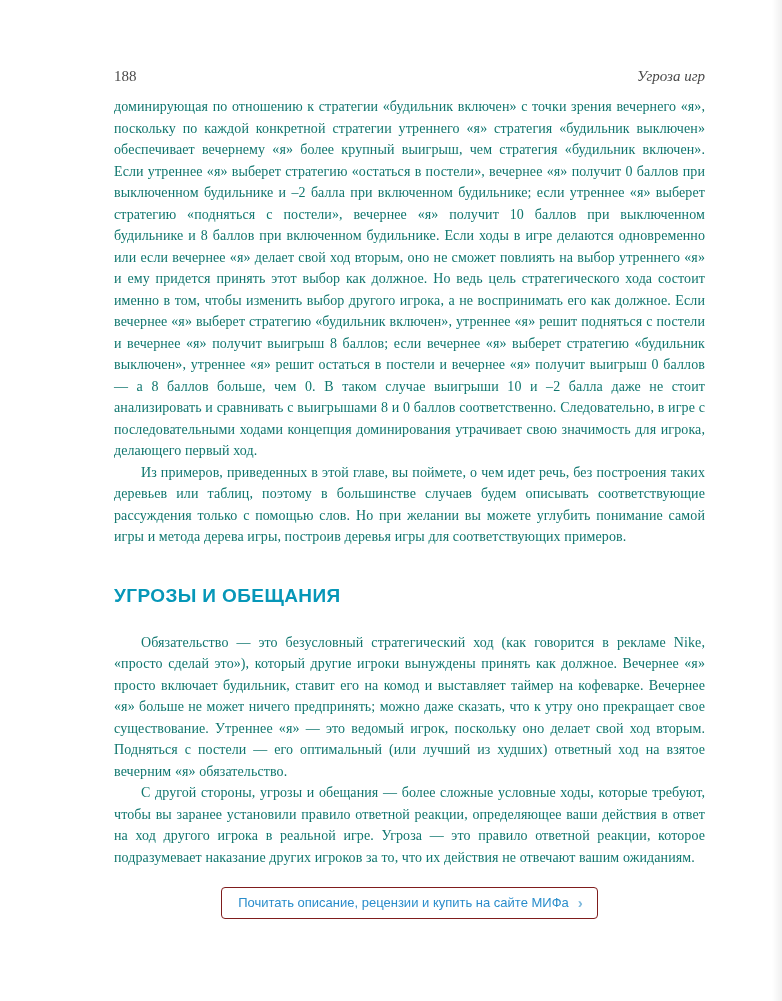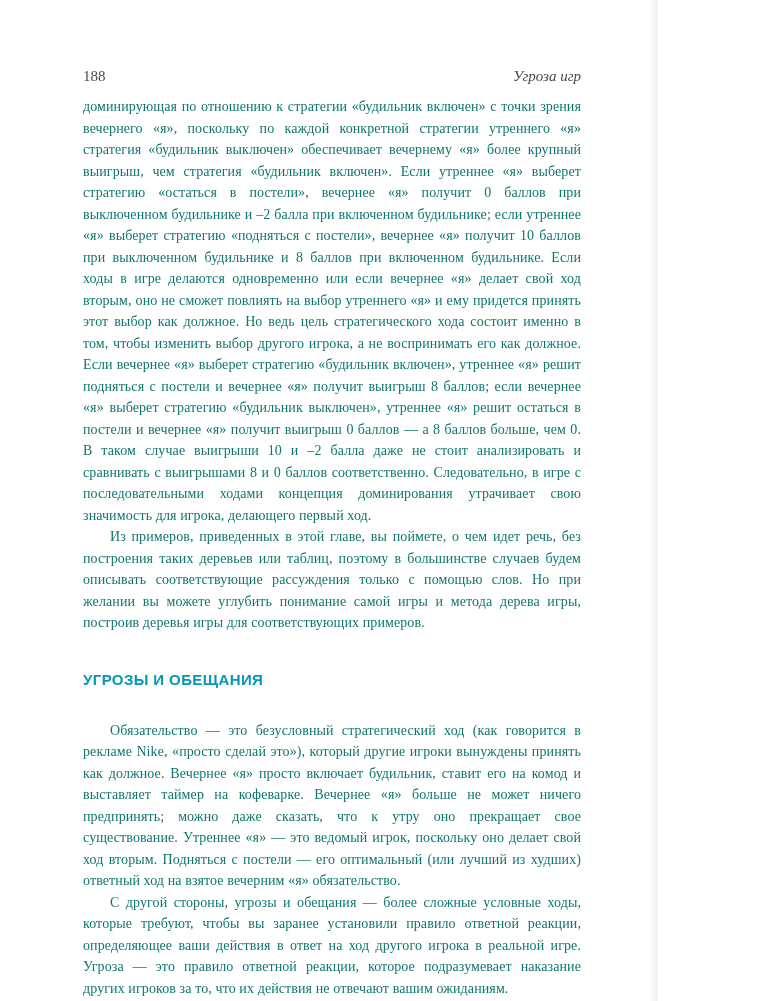--- a/index.html
+++ b/index.html
@@ -4,25 +4,26 @@
 <style>
   * { margin: 0; padding: 0; box-sizing: border-box; }
   html, body {
     width: 782px;
     height: 1001px;
     background: #ffffff;
     overflow: hidden;
   }
   .page {
     position: relative;
-    width: 658px;
+    width: 782px;
     height: 1001px;
     background: #ffffff;
     font-family: "Liberation Serif", "DejaVu Serif", serif;
     color: #3c3c3c;
+    padding-left: 31px;
   }
   .page-edge {
     position: absolute;
     top: 0; right: 0;
     width: 10px; height: 100%;
     background: linear-gradient(to right, rgba(0,0,0,0), rgba(0,0,0,0.06));
     pointer-events: none;
   }
   .content {
     padding: 68px 77px 0 83px;
@@ -44,26 +45,26 @@
     text-align: justify;
     color: #0f766e;
     letter-spacing: 0.1px;
   }
   .body-text p.indent {
     text-indent: 27px;
     font-family: Liberation Serif, serif;
   }
   h2.section-heading {
     font-family: "Liberation Sans", "DejaVu Sans", sans-serif;
-    font-size: 15px;
+    font-size: 19px;
     font-weight: bold;
     letter-spacing: 0.4px;
     color: #0697b8;
     margin-top: 37px;
-    margin-bottom: 32px;
+    margin-bottom: 25px;
   }
   .footer-link-wrap {
     margin-top: 19px;
     display: flex;
     justify-content: center;
   }
   .footer-link {
     display: inline-flex;
     align-items: center;
     gap: 9px;

